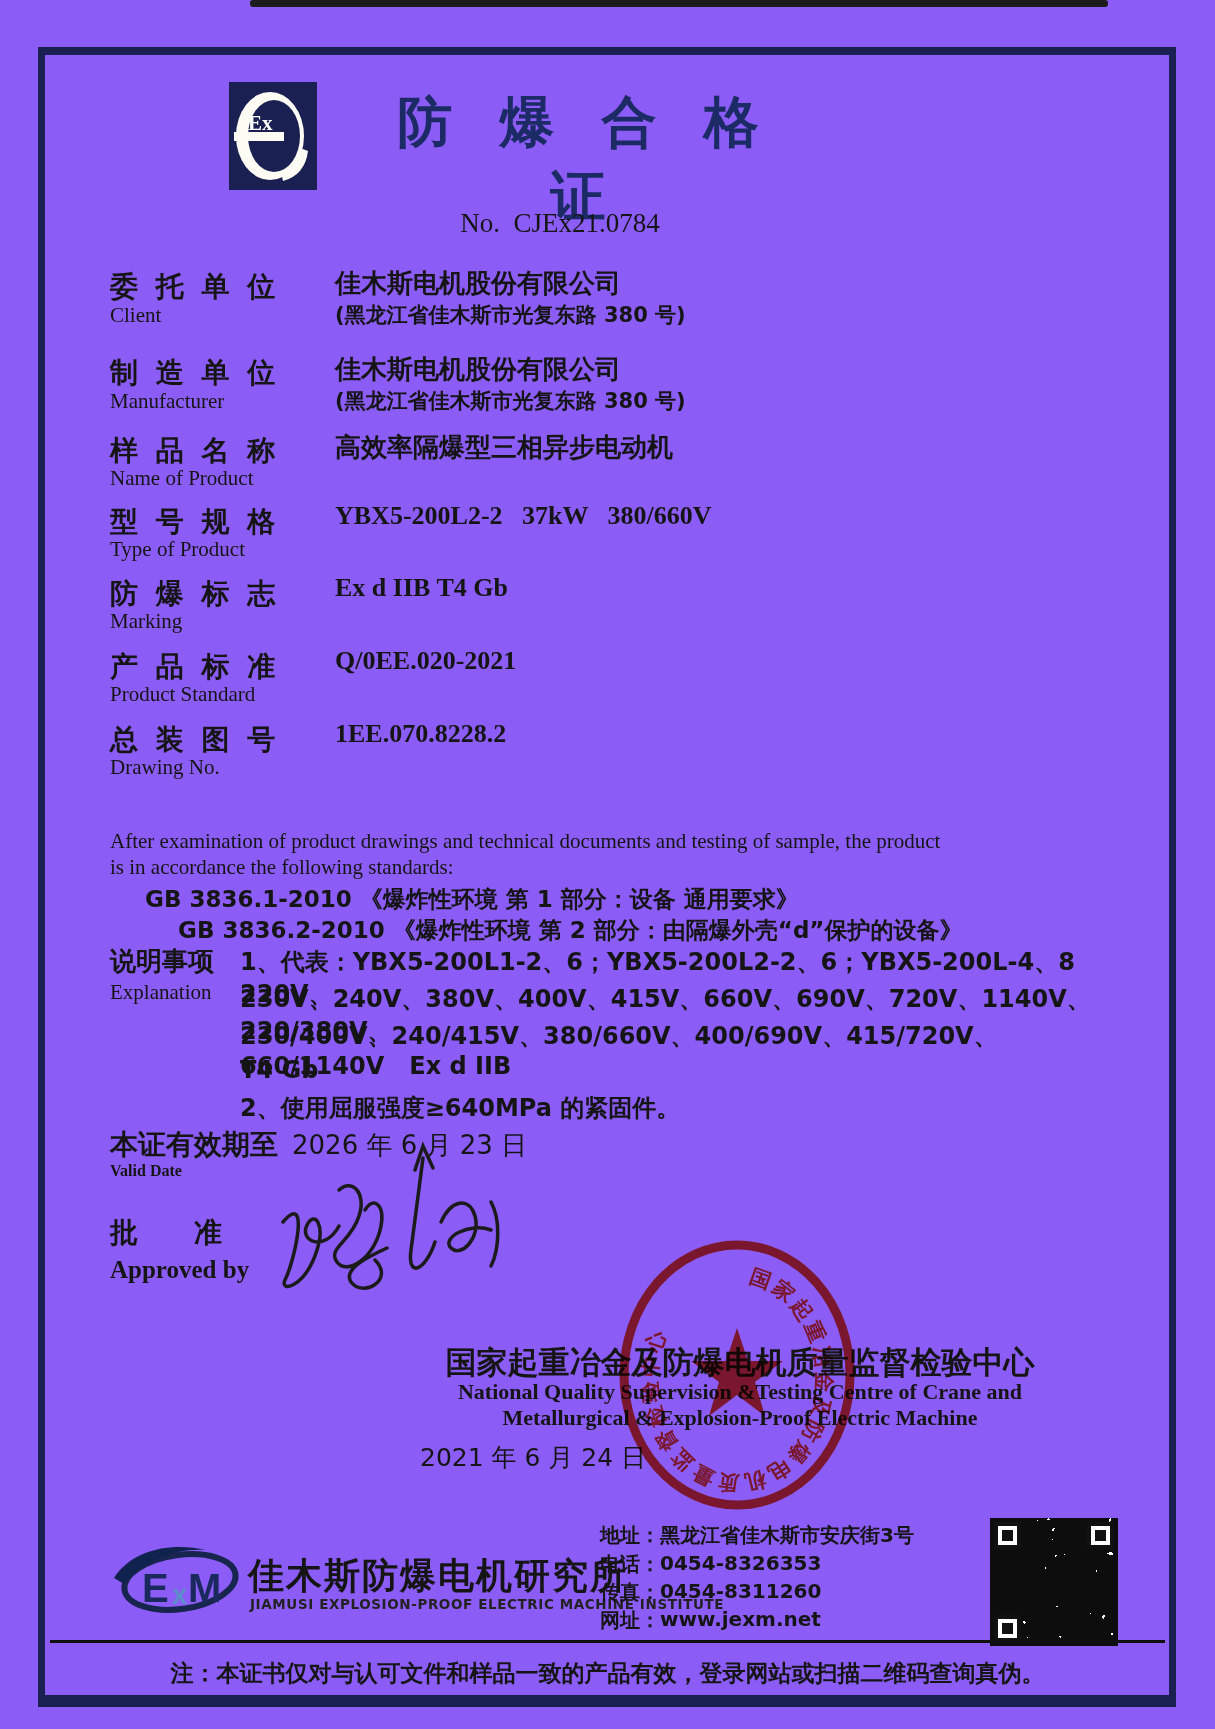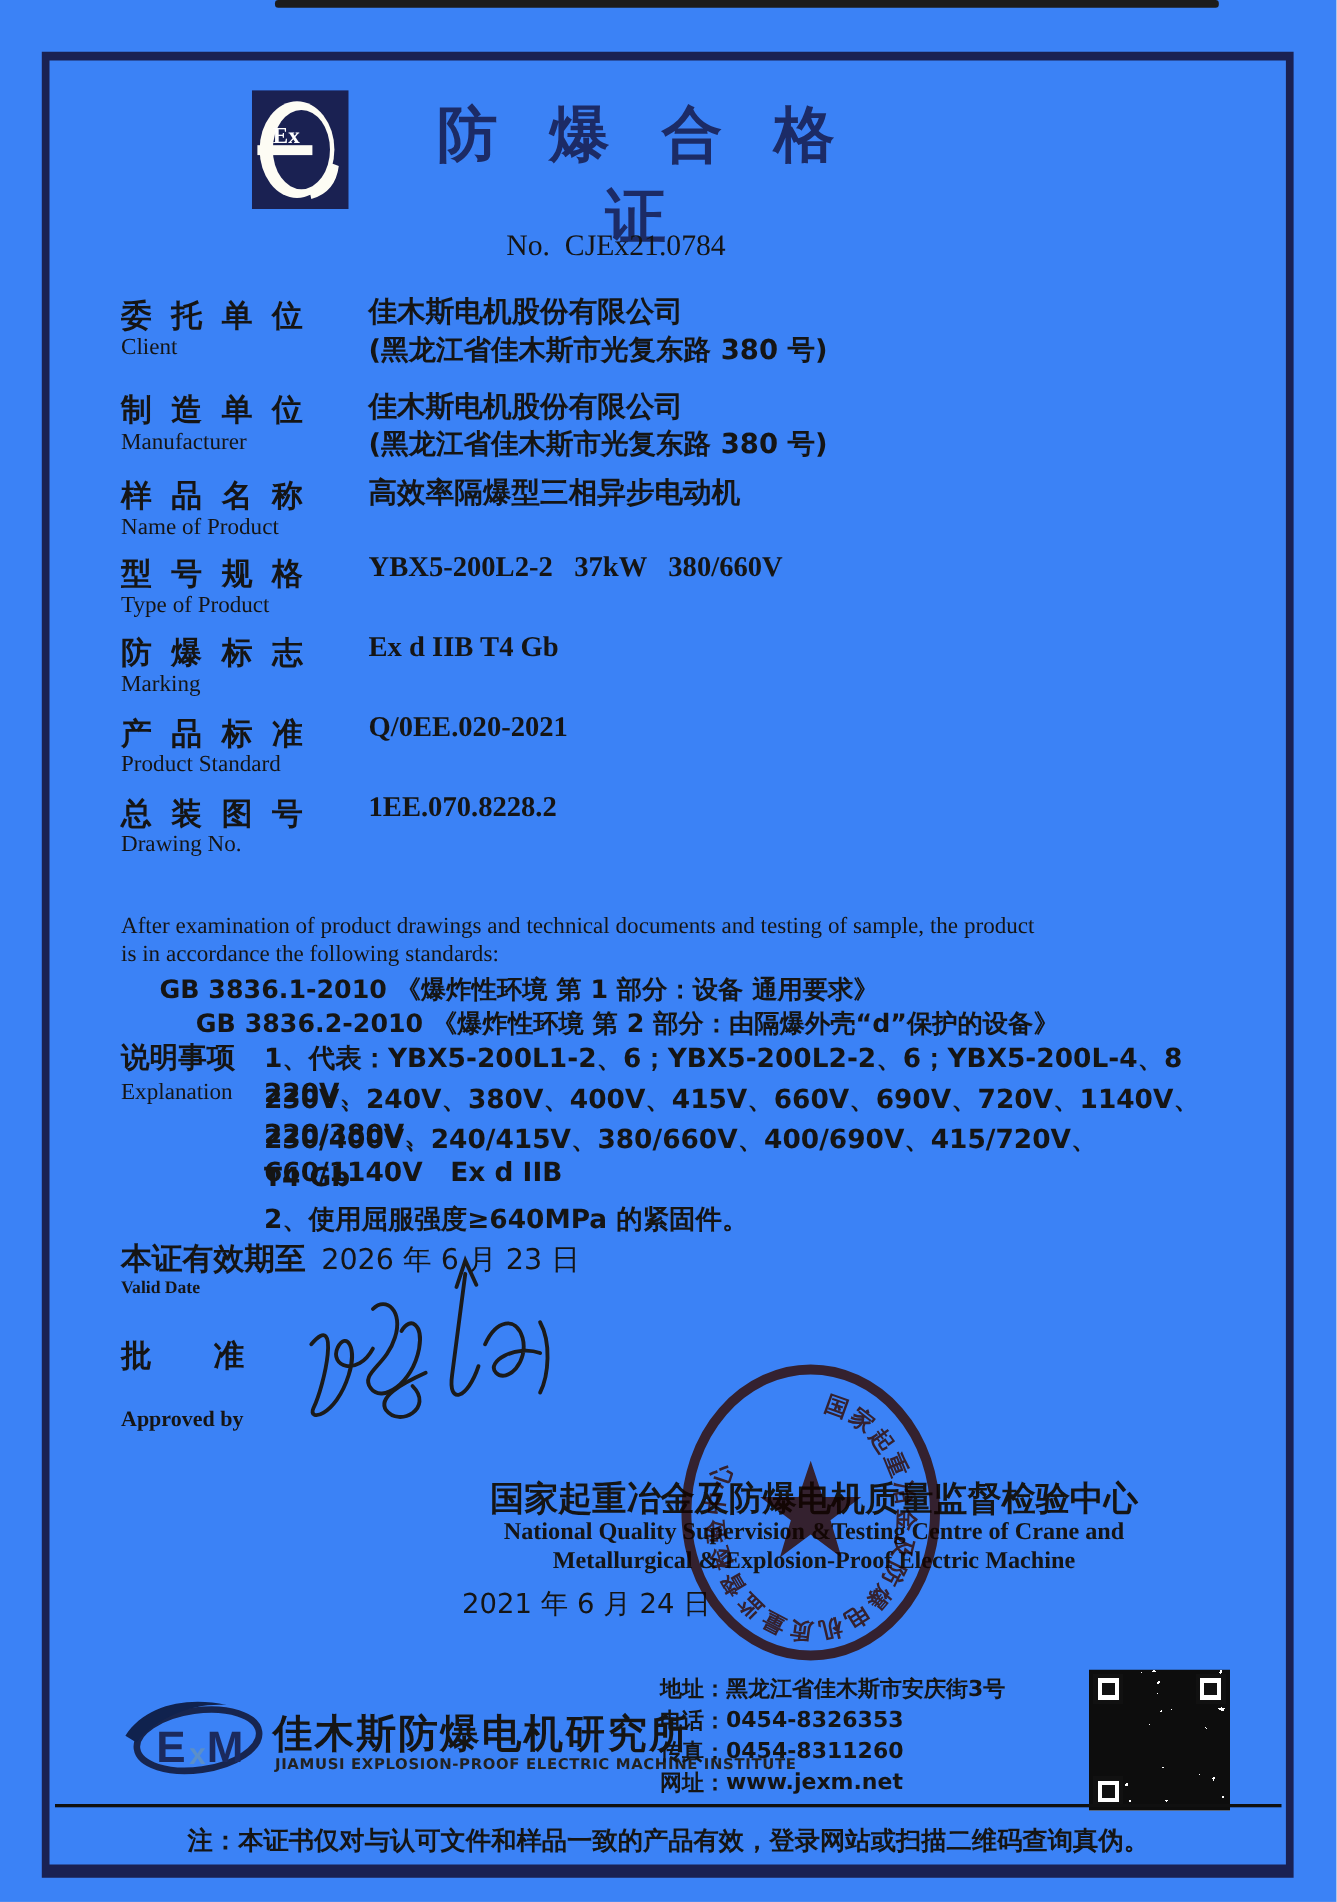--- a/index.html
+++ b/index.html
@@ -1,33 +1,33 @@
 <!DOCTYPE html>
 <html><head>
 <meta charset="utf-8">
 <style>
   html,body{margin:0;padding:0;background:#e8e6dc;}
-  .page{position:relative;width:1215px;height:1729px;background:#3b82f6;overflow:hidden;
+  .page{position:relative;width:1215px;height:1729px;background:#8b5cf6;overflow:hidden;
         font-family:"DejaVu Sans","Liberation Sans",sans-serif;color:#151515;}
   .abs{position:absolute;}
   .cn{font-family:"DejaVu Sans","Liberation Sans",sans-serif;}
   .en{font-family:"Liberation Serif","DejaVu Serif",serif;}
   .pre{white-space:pre-wrap;}
   .frame{position:absolute;left:38px;top:47px;width:1138px;height:1660px;box-sizing:border-box;
          border-style:solid;border-color:#1a2152;border-width:8px 7px 12px 7px;}
   .scan-strip{position:absolute;left:250px;top:0;width:858px;height:7px;background:#1c1c1c;border-radius:3px;}
   .title-cn{left:350px;top:86px;width:470px;text-align:center;font-size:55px;font-weight:bold;
             color:#1c2b66;letter-spacing:14px;}
   .title-en{left:340px;top:150px;width:490px;text-align:center;font-size:25px;font-weight:bold;
             color:#1c2b66;letter-spacing:2px;}
   .cert-no{left:300px;top:208px;width:520px;text-align:center;font-size:27px;}
   .flabel-cn{left:110px;width:250px;font-size:28px;font-weight:bold;letter-spacing:4px;}
   .flabel-en{left:110px;width:250px;font-size:21px;}
   .fvalue{left:335px;width:700px;font-size:26px;font-weight:bold;}
-  .fsub{left:335px;width:700px;font-size:25px;font-weight:600;}
+  .fsub{left:335px;width:700px;font-size:21px;font-weight:600;}
   .stmt-cn{left:110px;width:980px;font-size:25px;font-weight:bold;}
   .stmt-en{left:110px;width:980px;font-size:21px;}
   .gb-line{left:145px;width:960px;font-size:23px;font-weight:600;}
   .x-line{left:240px;width:880px;font-size:24px;font-weight:600;}
   .seal-svg{mix-blend-mode:multiply;opacity:0.92;}
   .org-cn{left:420px;top:1342px;width:640px;text-align:center;font-size:31px;font-weight:bold;}
   .org-en{width:640px;left:420px;text-align:center;font-size:22px;font-weight:bold;}
   .org-date{left:420px;top:1441px;width:620px;text-align:left;font-size:25px;}
   .inst-cn{left:248px;top:1552px;font-size:36px;font-weight:bold;letter-spacing:2px;}
   .inst-en{left:250px;top:1596px;font-size:13.5px;font-weight:bold;letter-spacing:0.6px;color:#222;}
@@ -106,21 +106,21 @@
   <div class="abs cn x-line pre" style="top:983px;">230V、240V、380V、400V、415V、660V、690V、720V、1140V、220/380V、</div>
   <div class="abs cn x-line pre" style="top:1020px;">230/400V、240/415V、380/660V、400/690V、415/720V、660/1140V   Ex d IIB</div>
   <div class="abs cn x-line pre" style="top:1056px;">T4 Gb</div>
   <div class="abs cn x-line pre" style="top:1092px;">2、使用屈服强度≥640MPa 的紧固件。</div>
 
   <div class="abs cn" style="left:110px;top:1126px;font-size:28px;font-weight:bold;">本证有效期至</div>
   <div class="abs en" style="left:110px;top:1162px;font-size:16px;font-weight:bold;">Valid Date</div>
   <div class="abs cn" style="left:292px;top:1128px;font-size:26px;">2026 年 6 月 23 日</div>
 
   <div class="abs cn" style="left:110px;top:1214px;font-size:28px;font-weight:bold;">批　　准</div>
-  <div class="abs en" style="left:110px;top:1256px;font-size:20px;font-weight:bold;margin-top:23px;">Approved by</div>
+  <div class="abs en" style="left:110px;top:1256px;font-size:25px;font-weight:bold;">Approved by</div>
 
   <svg class="abs" style="left:255px;top:1130px;" width="265" height="185" viewBox="0 0 265 185">
     <g fill="none" stroke="#1b1b1b" stroke-width="3.5" stroke-linecap="round">
       <path d="M28 92 C 55 60 40 130 30 150 C 24 163 50 158 62 120 C 70 95 60 80 52 95 C 44 112 70 122 84 96"></path>
       <path d="M84 60 C 96 48 112 62 104 86 C 96 112 72 118 82 132 C 92 146 120 128 126 96 C 130 74 118 66 110 80"></path>
       <path d="M120 130 C 140 150 108 168 96 152 C 88 140 110 128 132 118"></path>
       <path d="M168 28 L 156 120 C 152 148 170 142 180 112"></path>
       <path d="M160 40 L 168 16 L 178 38"></path>
       <path d="M186 92 C 196 70 214 66 220 86 C 226 108 206 128 196 118 C 186 108 214 92 236 100"></path>
       <path d="M236 72 C 246 90 244 120 236 136"></path>

